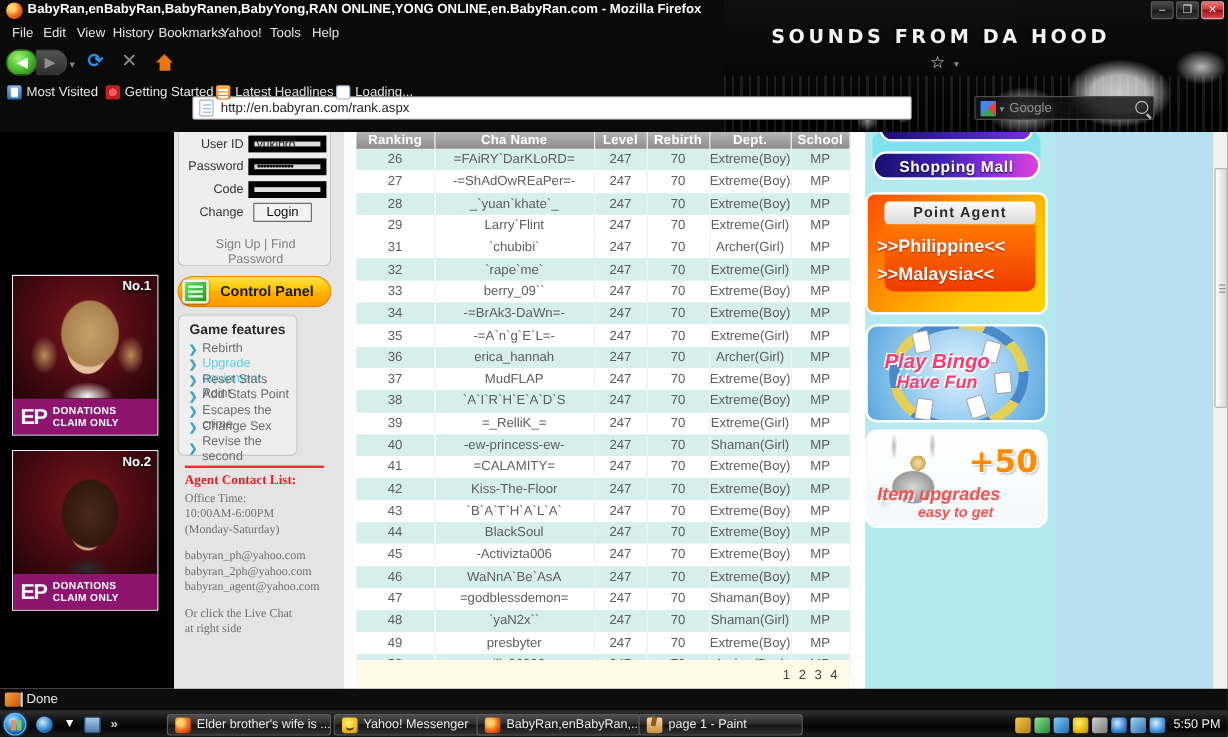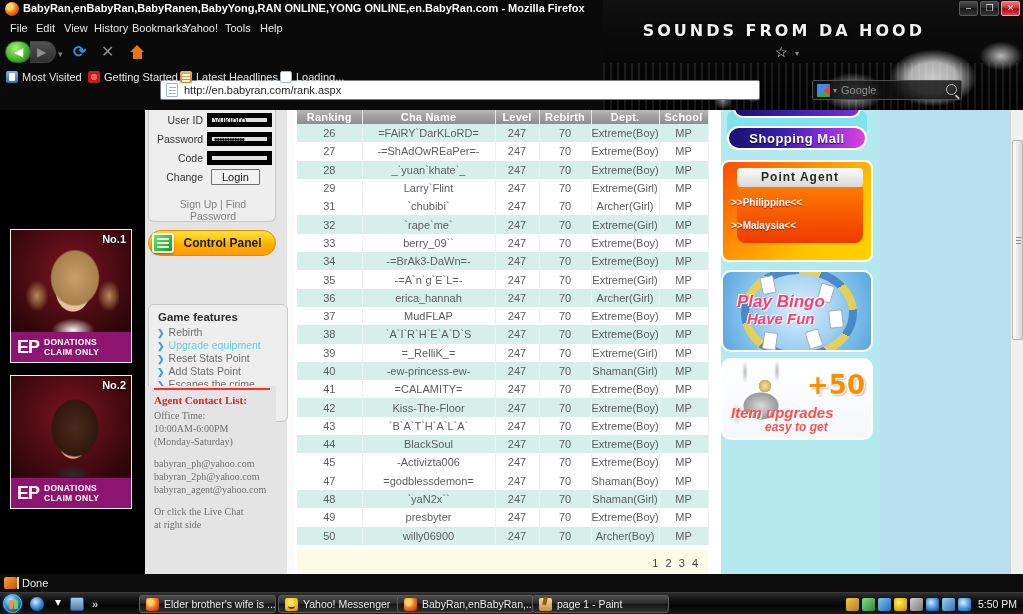--- a/index.html
+++ b/index.html
@@ -220,21 +220,21 @@
     background: linear-gradient(135deg,#6fe26f,#169e16);
     border:2px solid #f2f2f2; box-shadow:0 1px 2px rgba(0,0,0,.4); position:relative;
   }
   #cpbtn .cpicon:after{
     content:''; position:absolute; left:3px; top:3px; width:12px; height:1.5px; background:#eafbe9;
     box-shadow:0 4px 0 #eafbe9, 0 8px 0 #eafbe9;
   }
   #cpbtn .cplbl { flex:1; text-align:center; font-weight:bold; font-size:12px; color:#1a1a1a; padding-right:4px; }
 
   
-  #gfbox { left:3px; top:152px; width:140px; height:118px;margin-top:42px; }
+  #gfbox { left:3px; top:152px; width:100px; height:118px; }
   #gfbox .gf-title { position:absolute; left:9px; top:6px; font-weight:bold; font-size:11.5px; color:#2b2b2b; }
   .gf-item { position:absolute; left:8px; display:flex; gap:4px; align-items:flex-start; font-size:10.5px; color:#6c6c6c; line-height:11.5px;}
   .gf-item .ar { color:#3ca2c8; font-size:9px; font-weight:bold; line-height:12px; }
   .gf-item.hl { color:#5ecfe0; }
 
   
   #agentbox { position:absolute; left:3px; top:276px; width:128px; height:186px; background:#e4e4e4; }
   #agentbox .sep { position:absolute; left:6px; top:2px; width:116px; height:2px; background:#ff2b2b; }
   #agentbox .ac-title { position:absolute; left:6px; top:8px; color:#e82020; font-weight:bold; font-size:11px; font-family:"Liberation Serif",serif;}
   #agentbox .ac-line { position:absolute; left:6px; color:#6f6f6f; font-size:10px; font-family:"Liberation Serif",serif; white-space:nowrap;}
@@ -283,21 +283,21 @@
   }
   #pointagent .pa-title {
     position:absolute; left:14px; top:6px; width:126px; height:19px; border-radius:4px;
     background:linear-gradient(180deg,#fdfdfd,#d8d8d8);
     color:#2a2a2a; font-weight:bold; font-size:12px; text-align:center; line-height:19px; letter-spacing:1px;
   }
   #pointagent .pa-inner {
     position:absolute; left:14px; top:25px; width:126px; height:56px; border-radius:0 0 8px 8px;
     background: linear-gradient(180deg,#ff7a00,#f03a00);
   }
-  #pointagent .pa-link { position:absolute; left:8px; color:#ffffff; font-weight:bold; font-size:10px; text-shadow:0 1px 1px #a02000; }
+  #pointagent .pa-link { position:absolute; left:8px; color:#ffffff; font-weight:bold; font-size:15px; text-shadow:0 1px 1px #a02000; }
 
   #bingo {
     left:10px; top:160px; width:152px; height:82px; border:2px solid #ffffff; border-radius:10px;
     background: radial-gradient(circle at 50% 50%, #cfe9fb 0%, #8fc9ef 55%, #59a6dd 100%);
   }
   #bingo .wheel {
     position:absolute; left:18px; top:-6px; width:116px; height:94px; border-radius:50%;
     background: conic-gradient(#f6d13a 0 8%, #3d7fc4 8% 16%, #f6d13a 16% 24%, #3d7fc4 24% 32%, #f6d13a 32% 40%, #3d7fc4 40% 48%, #f6d13a 48% 56%, #3d7fc4 56% 64%, #f6d13a 64% 72%, #3d7fc4 72% 80%, #f6d13a 80% 88%, #3d7fc4 88% 100%);
     opacity:.85;
   }
@@ -777,20 +777,28 @@
                 <td>MP</td>
               </tr>
               <tr class="odd">
                 <td>45</td>
                 <td>-Activizta006</td>
                 <td>247</td>
                 <td>70</td>
                 <td>Extreme(Boy)</td>
                 <td>MP</td>
               </tr>
+              <tr class="even">
+                <td>46</td>
+                <td>WaNnA`Be`AsA</td>
+                <td>247</td>
+                <td>70</td>
+                <td>Extreme(Boy)</td>
+                <td>MP</td>
+              </tr>
               <tr class="odd">
                 <td>47</td>
                 <td>=godblessdemon=</td>
                 <td>247</td>
                 <td>70</td>
                 <td>Shaman(Boy)</td>
                 <td>MP</td>
               </tr>
               <tr class="even">
                 <td>48</td>

